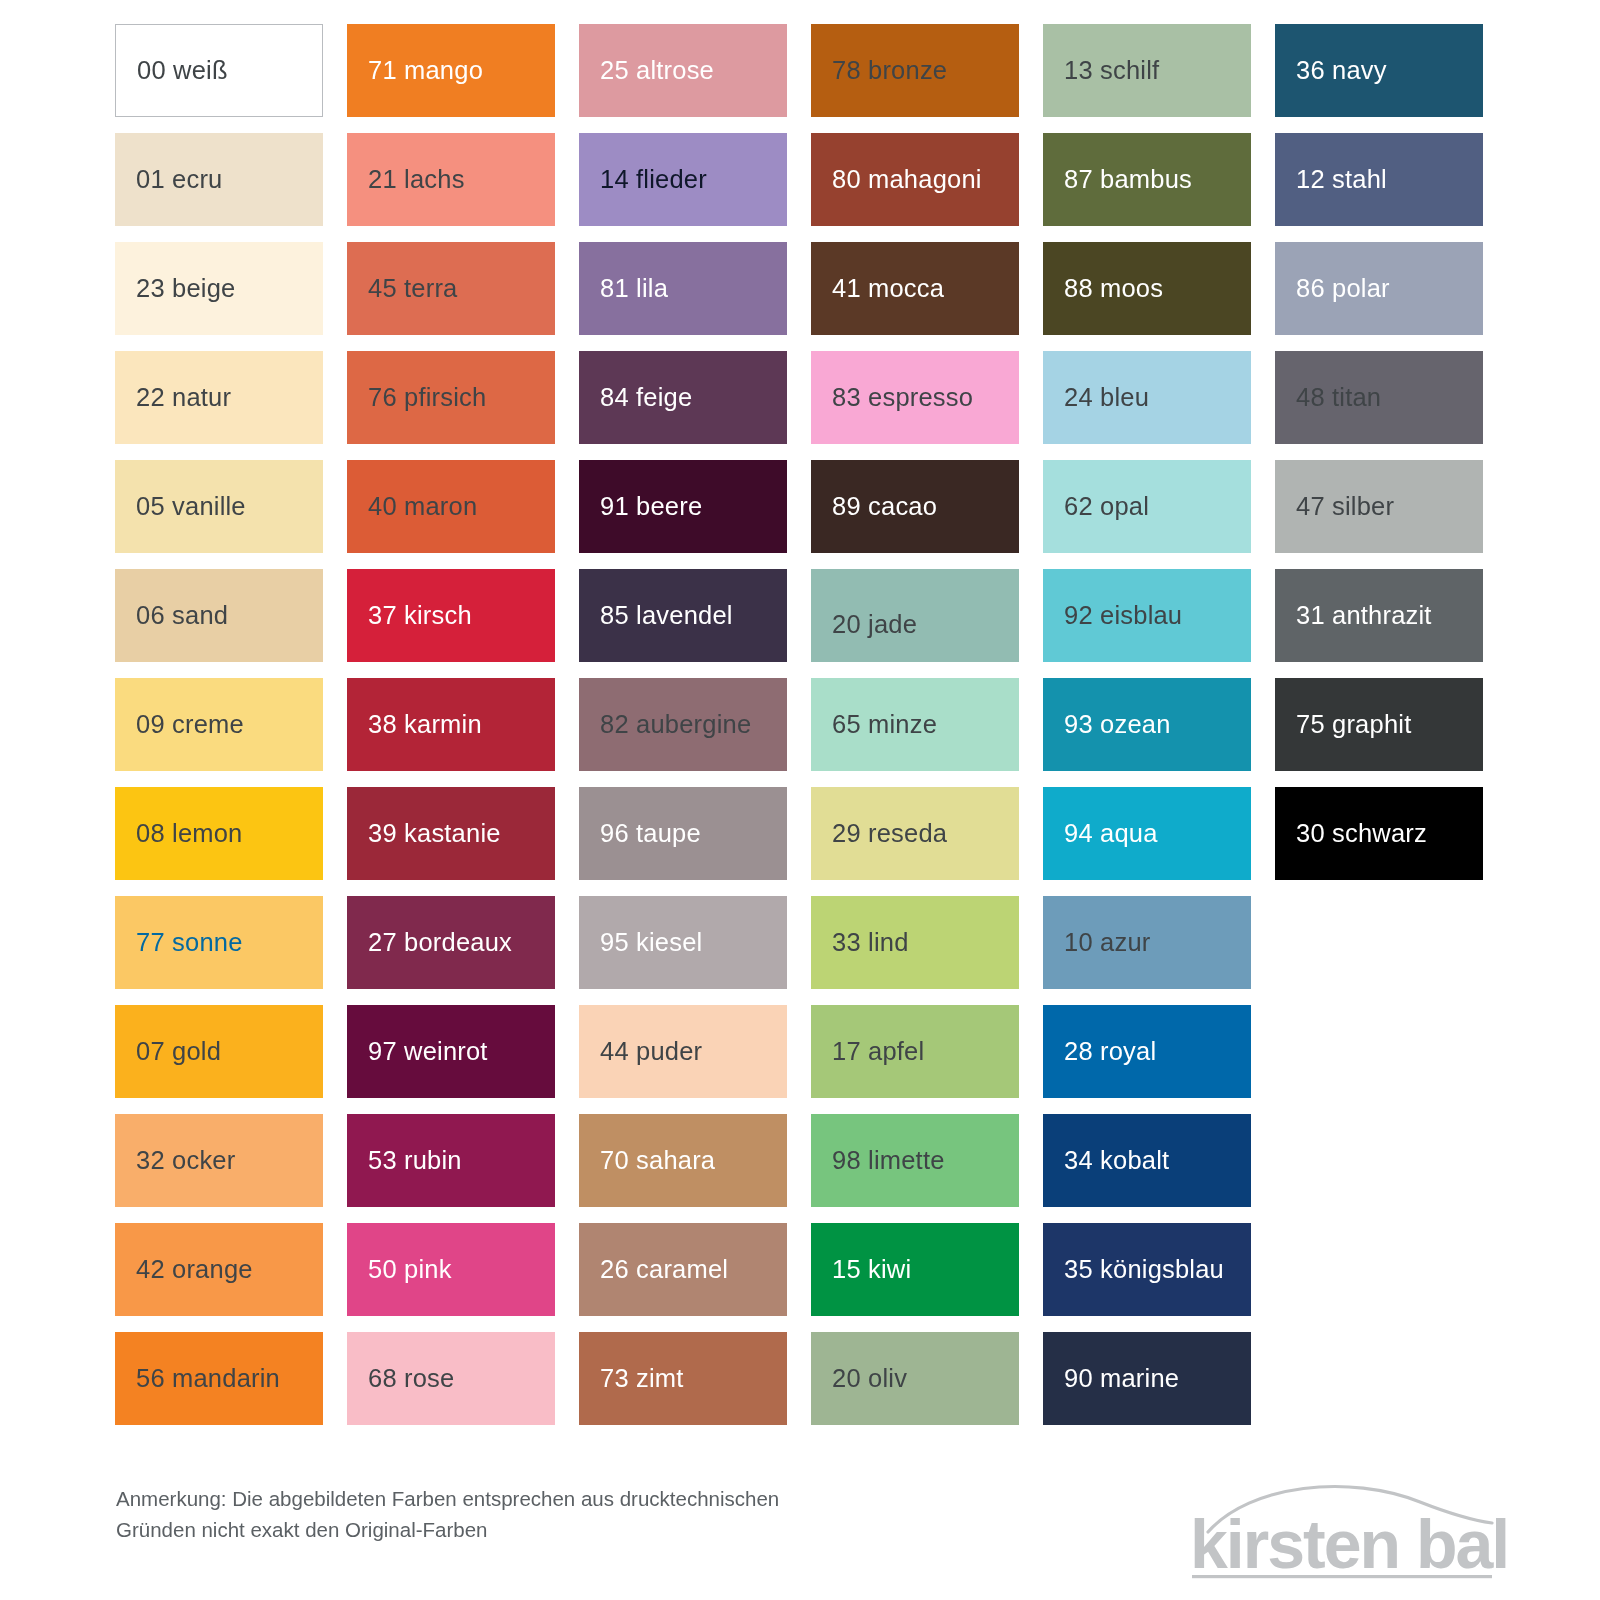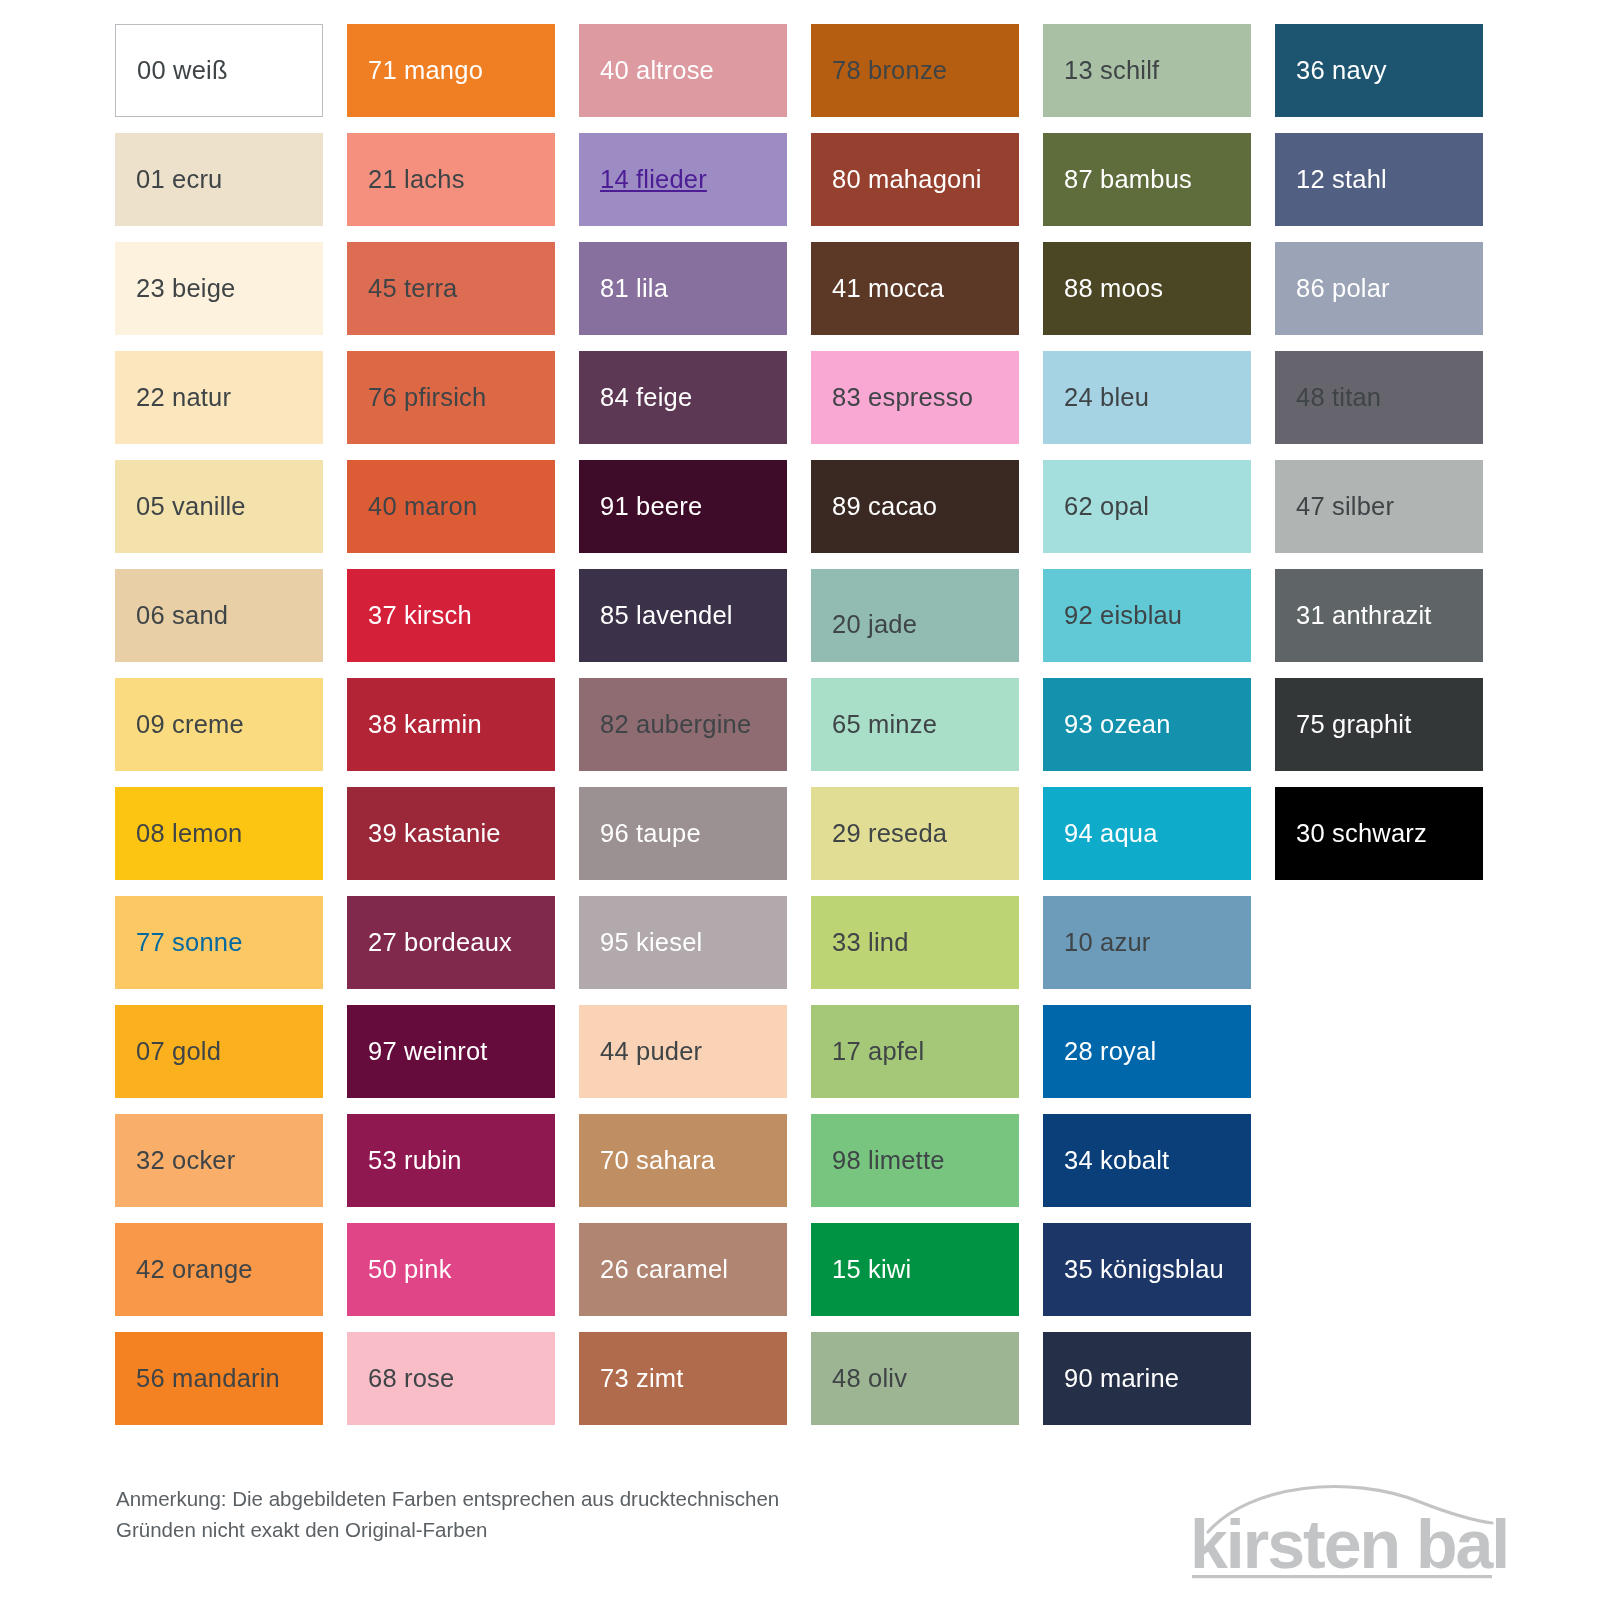--- a/index.html
+++ b/index.html
@@ -84,39 +84,39 @@
 
 <div id="color-chart">
   <div class="swatch-grid">
       <div class="swatch bordered" style="background: rgb(255, 255, 255);">
         <span class="swatch-label" style="color: rgb(63, 68, 71);">00 weiß</span>
       </div>
       <div class="swatch" style="background: rgb(240, 126, 34);">
         <span class="swatch-label" style="color: rgb(255, 255, 255);">71 mango</span>
       </div>
       <div class="swatch" style="background: rgb(221, 154, 160);">
-        <span class="swatch-label" style="color: rgb(255, 255, 255);">40 altrose</span>
+        <span class="swatch-label" style="color: rgb(255, 255, 255);">25 altrose</span>
       </div>
       <div class="swatch" style="background: rgb(181, 94, 17);">
         <span class="swatch-label" style="color: rgb(63, 68, 71);">78 bronze</span>
       </div>
       <div class="swatch" style="background: rgb(169, 192, 165);">
         <span class="swatch-label" style="color: rgb(63, 68, 71);">13 schilf</span>
       </div>
       <div class="swatch" style="background: rgb(29, 85, 112);">
         <span class="swatch-label" style="color: rgb(255, 255, 255);">36 navy</span>
       </div>
       <div class="swatch" style="background: rgb(238, 225, 203);">
         <span class="swatch-label" style="color: rgb(63, 68, 71);">01 ecru</span>
       </div>
       <div class="swatch" style="background: rgb(245, 144, 127);">
         <span class="swatch-label" style="color: rgb(63, 68, 71);">21 lachs</span>
       </div>
       <div class="swatch" style="background: rgb(157, 140, 196);">
-        <span class="swatch-label" style="color: #4c1d95; text-decoration: underline;">14 flieder</span>
+        <span class="swatch-label" style="color: #0f172a;">14 flieder</span>
       </div>
       <div class="swatch" style="background: rgb(150, 65, 47);">
         <span class="swatch-label" style="color: rgb(255, 255, 255);">80 mahagoni</span>
       </div>
       <div class="swatch" style="background: rgb(95, 108, 60);">
         <span class="swatch-label" style="color: rgb(255, 255, 255);">87 bambus</span>
       </div>
       <div class="swatch" style="background: rgb(81, 95, 130);">
         <span class="swatch-label" style="color: rgb(255, 255, 255);">12 stahl</span>
       </div>
@@ -295,21 +295,21 @@
       <div class="swatch" style="background: rgb(244, 130, 34);">
         <span class="swatch-label" style="color: rgb(63, 68, 71);">56 mandarin</span>
       </div>
       <div class="swatch" style="background: rgb(249, 189, 199);">
         <span class="swatch-label" style="color: rgb(63, 68, 71);">68 rose</span>
       </div>
       <div class="swatch" style="background: rgb(176, 106, 76);">
         <span class="swatch-label" style="color: rgb(255, 255, 255);">73 zimt</span>
       </div>
       <div class="swatch" style="background: rgb(158, 181, 147);">
-        <span class="swatch-label" style="color: rgb(63, 68, 71);">48 oliv</span>
+        <span class="swatch-label" style="color: rgb(63, 68, 71);">20 oliv</span>
       </div>
       <div class="swatch" style="background: rgb(37, 47, 71);">
         <span class="swatch-label" style="color: rgb(255, 255, 255);">90 marine</span>
       </div>
       <div class="swatch empty"></div>
     </div>
 </div>
 
 <div class="note">Anmerkung: Die abgebildeten Farben entsprechen aus drucktechnischen
 Gründen nicht exakt den Original-Farben</div>

